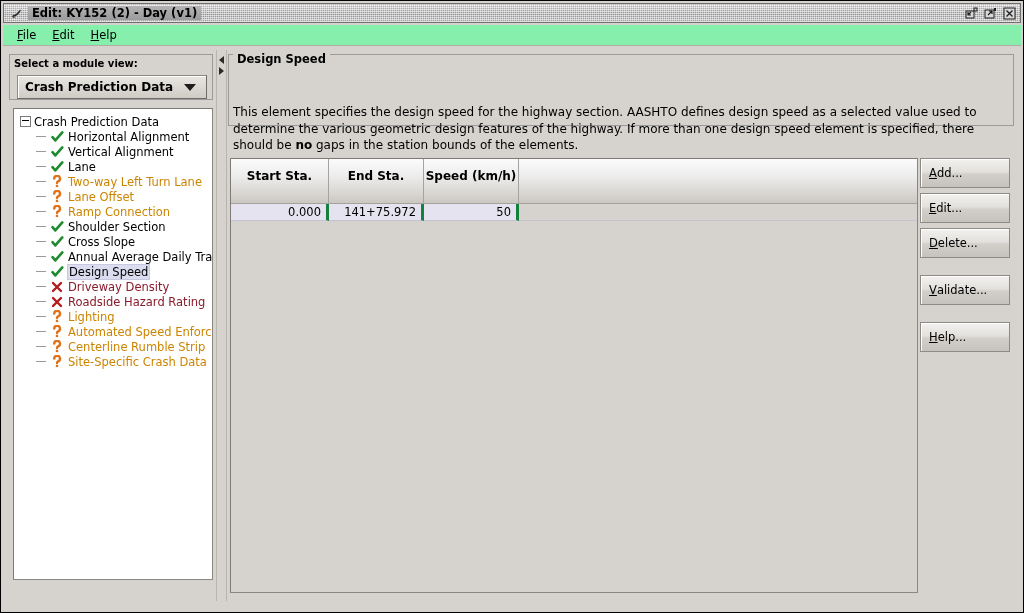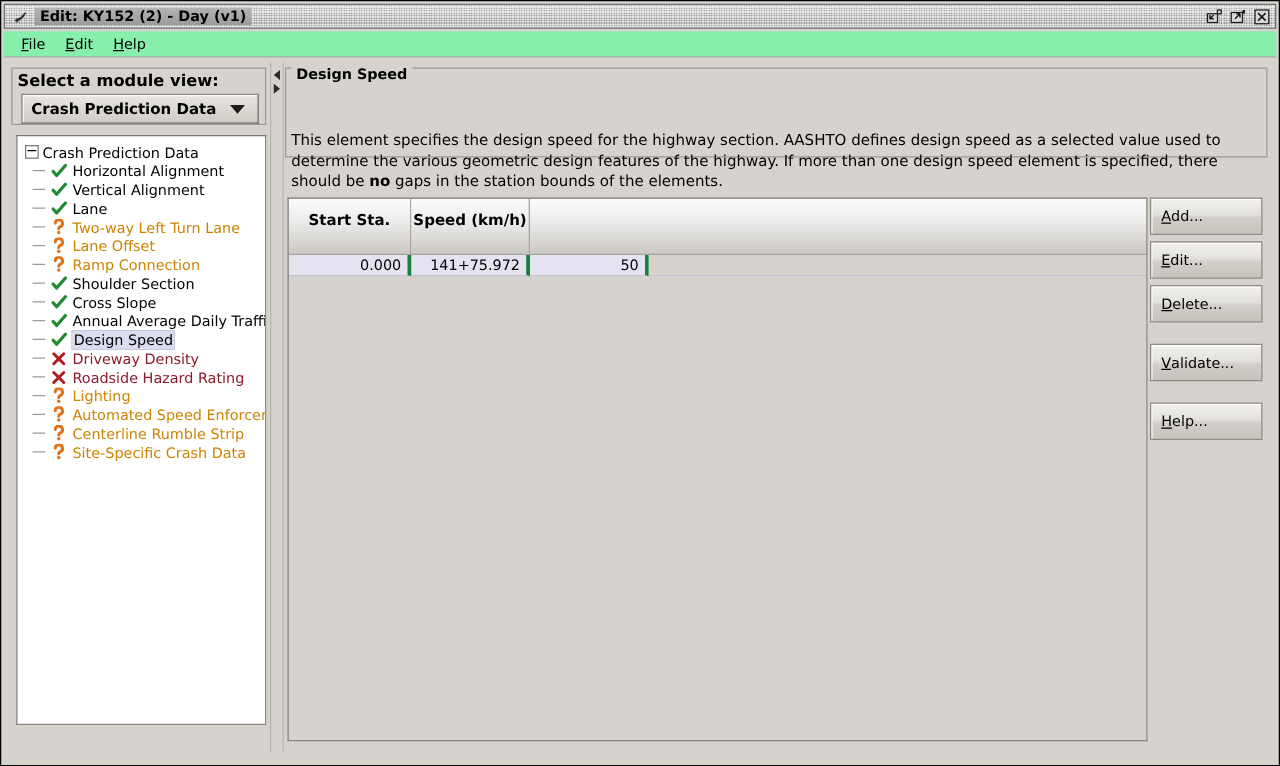--- a/index.html
+++ b/index.html
@@ -82,21 +82,21 @@
 
   
   .left-pane {
     position: absolute; left: 3px; top: 2px;
     width: 208px; height: 551px;
     background: #d6d3ce;
     box-sizing: border-box;
   }
   .module-label {
     position: absolute; left: 7px; top: 8px;
-    font-size: 13px; font-weight: bold; color: #000;
+    font-size: 10px; font-weight: bold; color: #000;
   }
   .module-group {
     position: absolute; left: 2px; top: 4px;
     width: 204px; height: 46px;
     border: 1px solid #9a9a9a;
     border-top-color: #9a9a9a;
     box-sizing: border-box;
   }
   .combo {
     position: absolute; left: 10px; top: 25px;
@@ -152,21 +152,21 @@
     margin-right: 3px;
     flex: 0 0 auto;
   }
   .expander::before {
     content: ""; position: absolute;
     left: 1px; right: 1px; top: 3px;
     height: 1px; background: #000;
   }
   .root-label { color: #000; font-size: 11.5px; }
 
-  .child { padding-left: 12px; }
+  .child { padding-left: 22px; }
   .elbow {
     width: 14px; flex: 0 0 auto;
     position: relative; height: 15px;
   }
   .elbow::before {
     content: ""; position: absolute;
     left: 0; top: 7px; width: 10px; height: 1px;
     background: #9a9a9a;
   }
   .tlabel { margin-left: 4px; }
@@ -527,20 +527,21 @@
       <div class="rt-group">
         <div class="rt-legend">Design Speed</div>
       </div>
       <div class="rt-desc">
         <span>This element specifies the design speed for the highway section. AASHTO defines design speed as a selected value used to determine the various geometric design features of the highway. If more than one design speed element is specified, there should be </span><b>no</b><span> gaps in the station bounds of the elements.</span>
       </div>
 
       <div class="table-wrap">
         <div class="thead" id="table-head">
             <div class="th c0">Start Sta.</div>
+            <div class="th c1">End Sta.</div>
             <div class="th c2">Speed (km/h)</div>
             <div class="th filler"></div>
           </div>
         <div id="table-body">
             <div class="trow">
               <div class="td c0">0.000</div>
               <div class="td c1">141+75.972</div>
               <div class="td c2">50</div>
               <div class="td filler"></div>
             </div>

